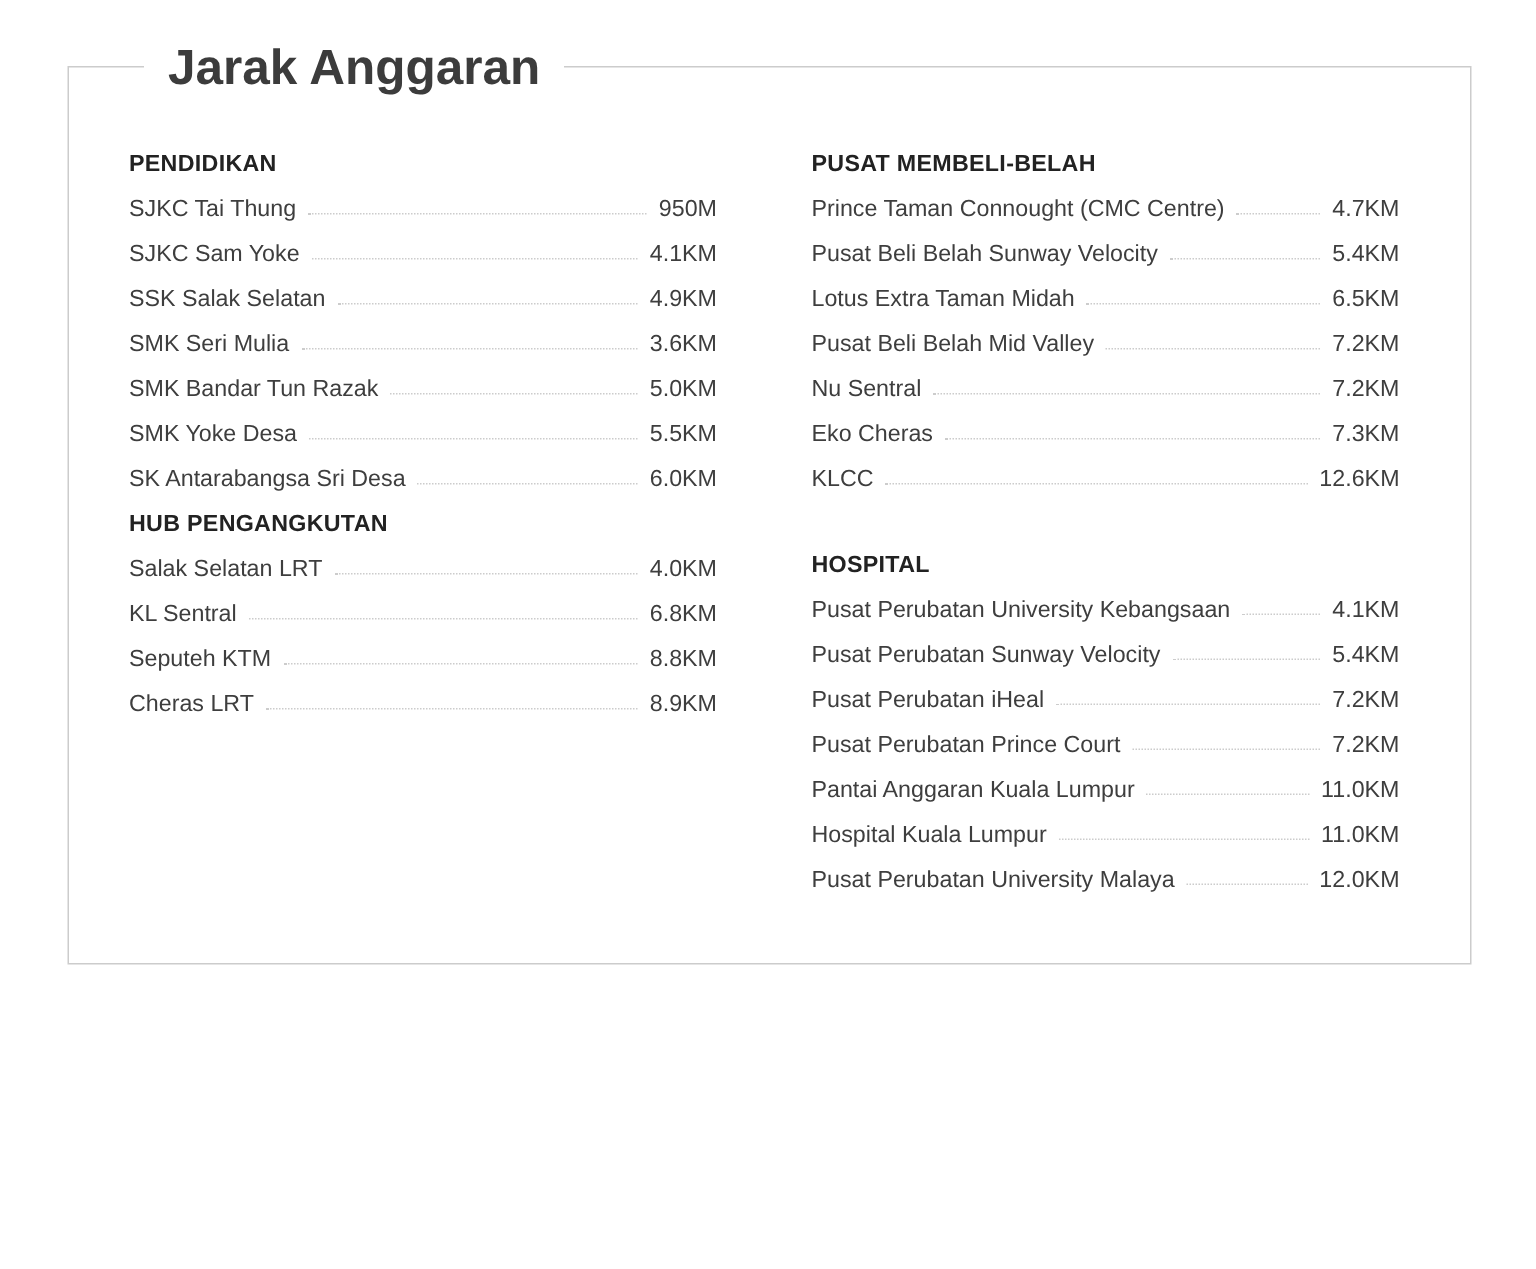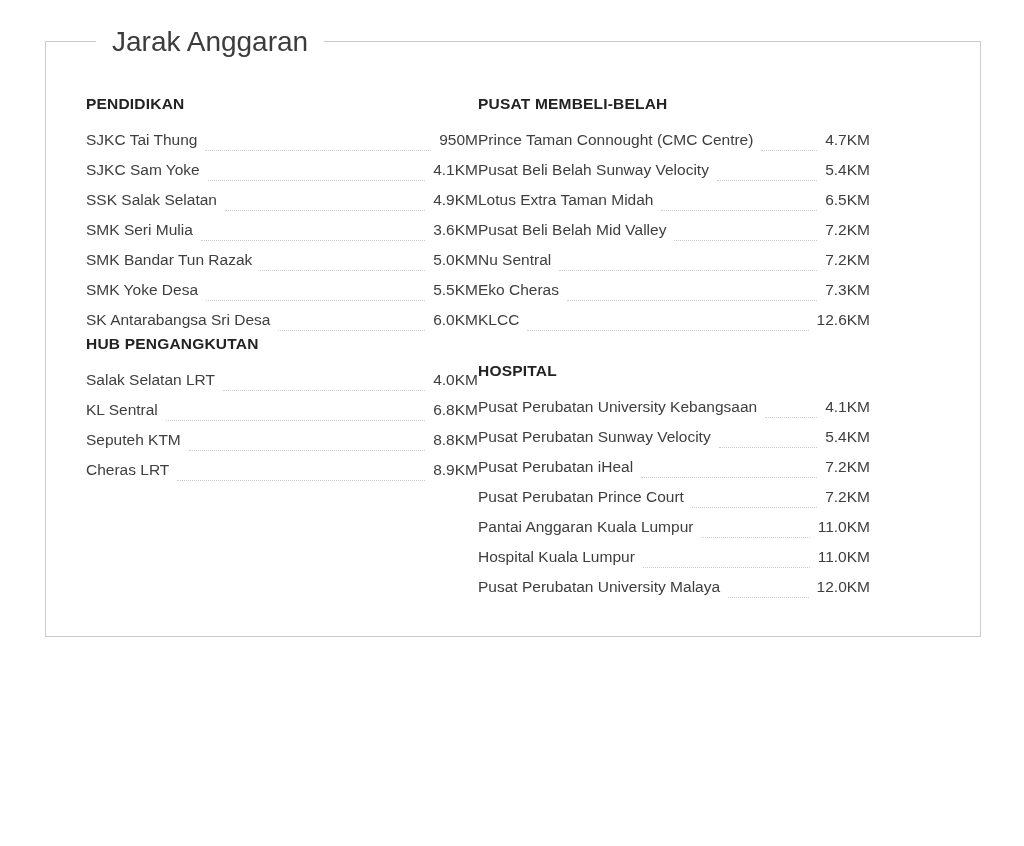--- a/index.html
+++ b/index.html
@@ -12,47 +12,47 @@
   }
   .page { padding: 24px 43px 0 45px; box-sizing: border-box; }
 
   fieldset.panel {
     border: 1px solid #cccccc;
     margin: 0;
     padding: 30px 47px 40px 40px;
     min-inline-size: 0;
   }
   legend.panel-title {
-    font-size: 28px;
-    font-weight: 400;
+    font-size: 33px;
+    font-weight: 700;
     color: #3c3c3c;
     padding: 0 16px;
     margin-left: 10px;
     line-height: 1.25;
   }
 
-  .columns { display: flex; }
+  .columns { display: flex; gap: 63px; }
   .col { flex: 0 0 392px; max-width: 392px; min-width: 0; }
 
   .section { margin: 0; }
   .section-hospital { margin-top: 27px; }
   .section-hub { }
 
   .section-title {
     margin: 0;
     height: 30px;
     display: flex;
     align-items: center;
     font-size: 15.5px;
     font-weight: 700;
     color: #222222;
     letter-spacing: 0.2px;
   }
 
-  .row { height: 30px; display: flex; align-items: flex-end; }
+  .row { height: 30px; display: flex; align-items: center; }
   .name, .dist {
     font-size: 15.5px;
     color: #3e3e3e;
     white-space: nowrap;
   }
   .dist { text-align: right; }
   .leader {
     flex: 1;
     height: 0;
     border-bottom: 1px dotted #cccccc;

